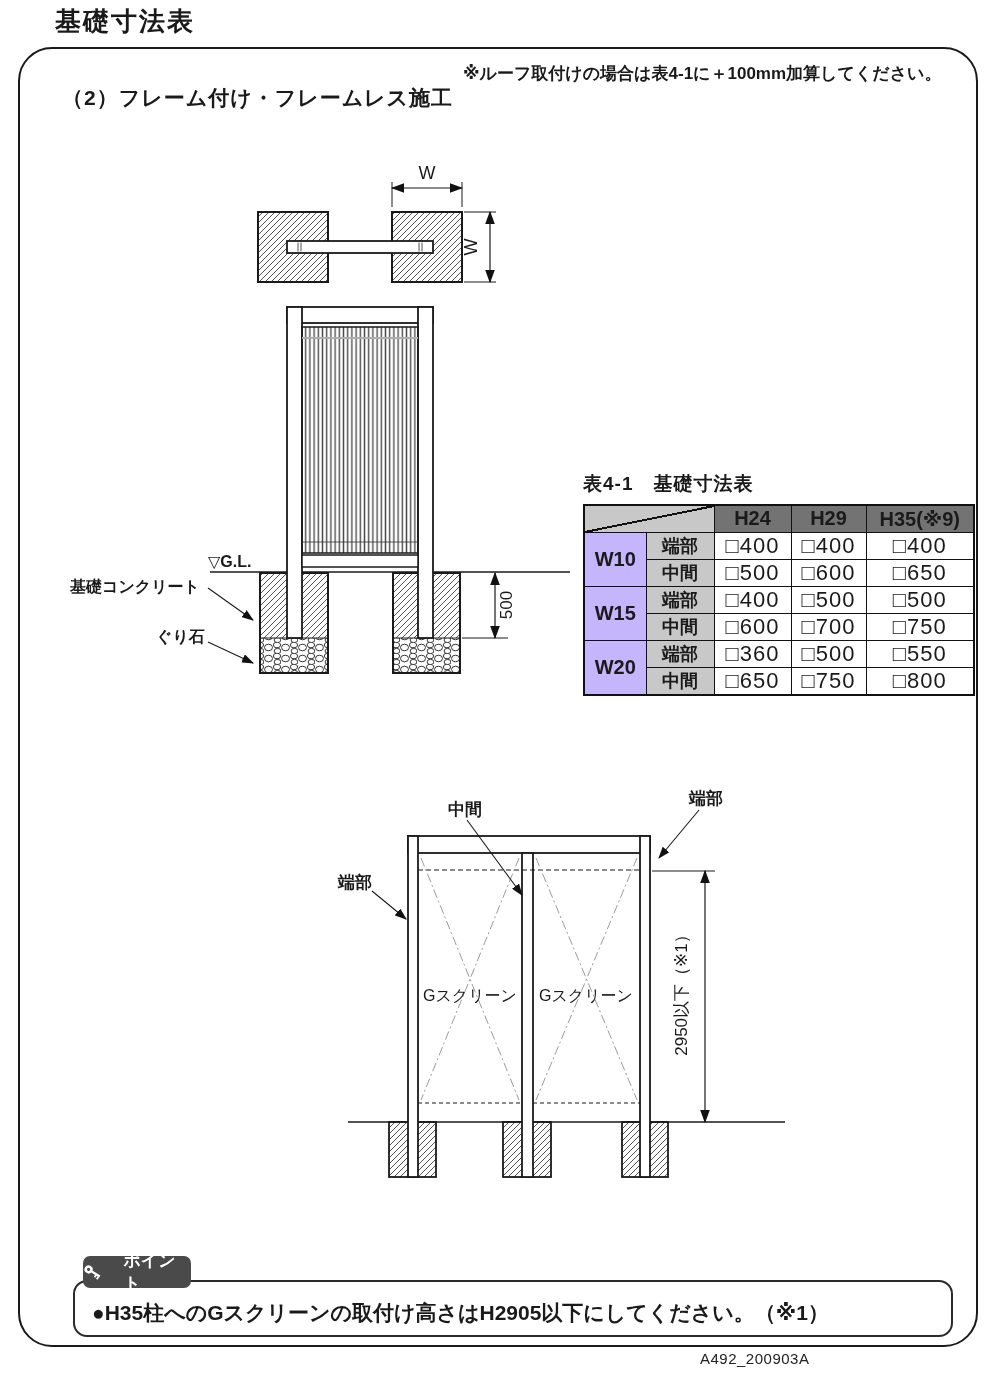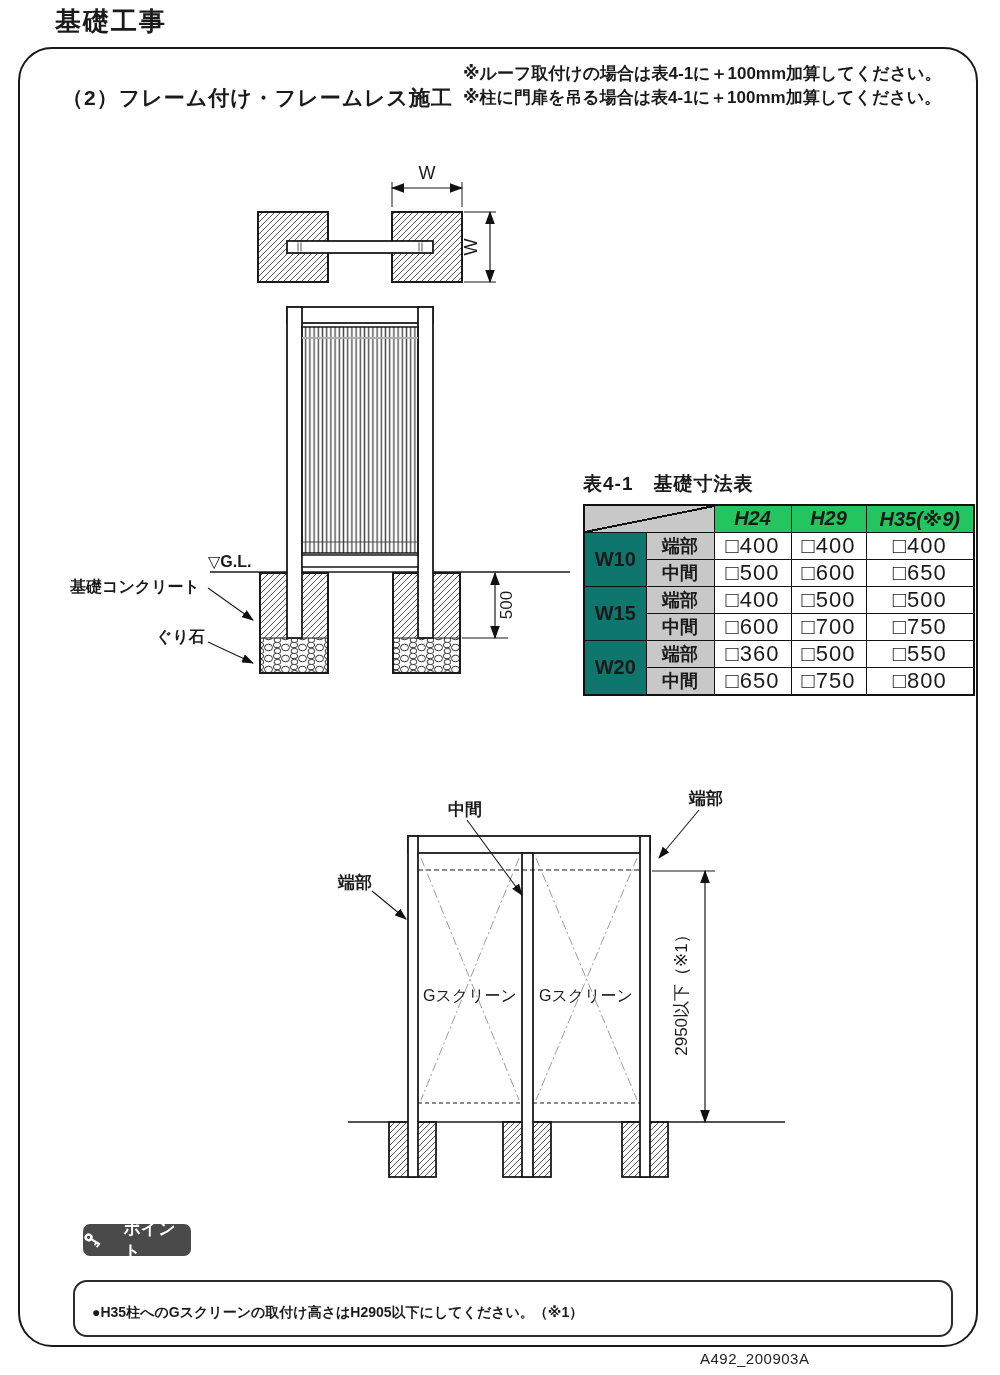--- a/index.html
+++ b/index.html
@@ -16,61 +16,60 @@
   #section-heading{left:62px;top:84px;font-size:21px;font-weight:bold;letter-spacing:1px;}
   #notes{left:463px;top:62px;width:525px;font-size:17px;font-weight:600;line-height:24px;}
   .note-line{white-space:nowrap;}
 
   
   #dim-table-wrap{left:583px;top:471px;}
   #dim-table-caption{font-size:19px;font-weight:bold;margin-bottom:7px;letter-spacing:1px;}
   table.dim{border-collapse:collapse;table-layout:fixed;}
   table.dim td,table.dim th{border:1px solid #111;padding:0;text-align:center;vertical-align:middle;box-sizing:border-box;}
   table.dim{border:2px solid #111;}
-  .hdr{background:#22c55e;font-weight:bold;font-size:20px;font-style:italic;}
-  .rowlab{background:#0f766e;font-weight:600;font-size:20px;}
+  .hdr{background:#737373;font-weight:bold;font-size:20px;}
+  .rowlab{background:#c4b5fd;font-weight:600;font-size:20px;}
   .poslab{background:#c8c8c8;font-weight:600;font-size:18px;}
   .val{font-size:22px;font-weight:400;letter-spacing:1px;}
   .corner{
     background-color:#c8c8c8;
     background-image:linear-gradient(to bottom right,
       transparent calc(50% - 1px), #111 calc(50% - 1px),
       #111 calc(50% + 1px), transparent calc(50% + 1px));
   }
   tr.hrow{height:27px;} tr.drow{height:27px;}
 
   
   #point-body{
     left:73px;top:1280px;width:880px;height:57px;border:2px solid #2b2b2b;border-radius:14px;
     box-sizing:border-box;display:flex;align-items:center;padding:8px 0 0 17px;
   }
-  #point-text{font-size:14px;font-weight:600;}
+  #point-text{font-size:21px;font-weight:600;}
   #point-tab{
-    left:83px;top:1224px;width:108px;height:32px;background:#4a4a4a;border-radius:7px;
+    left:83px;top:1256px;width:108px;height:32px;background:#4a4a4a;border-radius:7px;
     display:flex;align-items:center;justify-content:center;gap:21px;z-index:5;
   }
   #point-tab-label{color:#fff;font-size:17px;font-weight:bold;}
   #footer-code{left:700px;top:1350px;width:262px;text-align:left;font-size:15px;color:#222;letter-spacing:0.5px;}
 
   svg text{fill:#1a1a1a;font-family:"Liberation Sans","DejaVu Sans",sans-serif;}
 </style>
 </head>
 <body>
 
 <div id="page">
 
-  <div class="abs" id="page-title">基礎工事</div>
+  <div class="abs" id="page-title">基礎寸法表</div>
 
   <div class="abs" id="outer-box"></div>
 
   <div class="abs" id="section-heading">（2）フレーム付け・フレームレス施工</div>
 
   <div class="abs" id="notes">
     <div class="note-line">※ルーフ取付けの場合は表4-1に＋100mm加算してください。</div>
-    <div class="note-line">※柱に門扉を吊る場合は表4-1に＋100mm加算してください。</div>
   </div>
 
   <svg class="abs" style="left:230px;top:155px;" width="285" height="140" viewBox="0 0 285 140">
     <defs>
       <pattern id="hatch1" width="6" height="6" patternUnits="userSpaceOnUse">
         <line x1="0" y1="6" x2="6" y2="0" stroke="#3f3f3f" stroke-width="0.9"></line>
       </pattern>
       <marker id="ah1" markerWidth="11" markerHeight="8" refX="10" refY="4" orient="auto-start-reverse">
         <path d="M0,0 L11,4 L0,8 z" fill="#111"></path>
       </marker>

